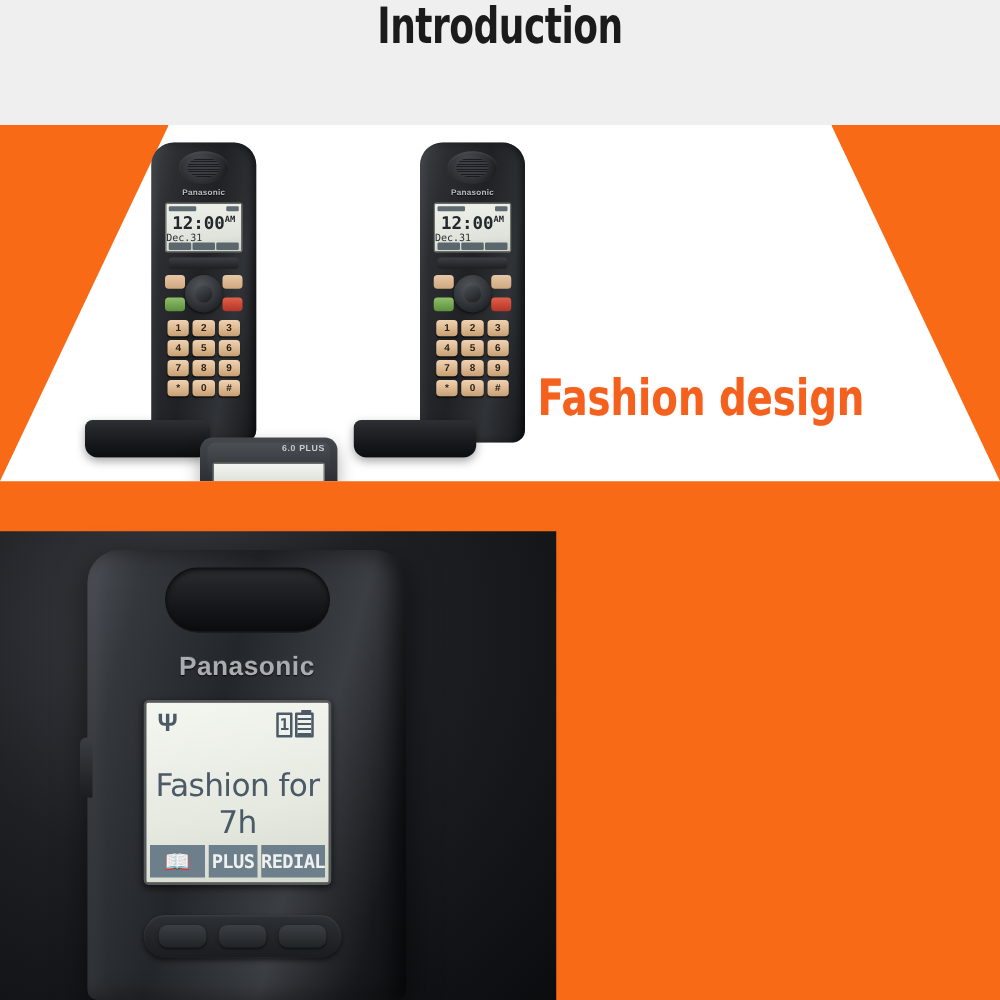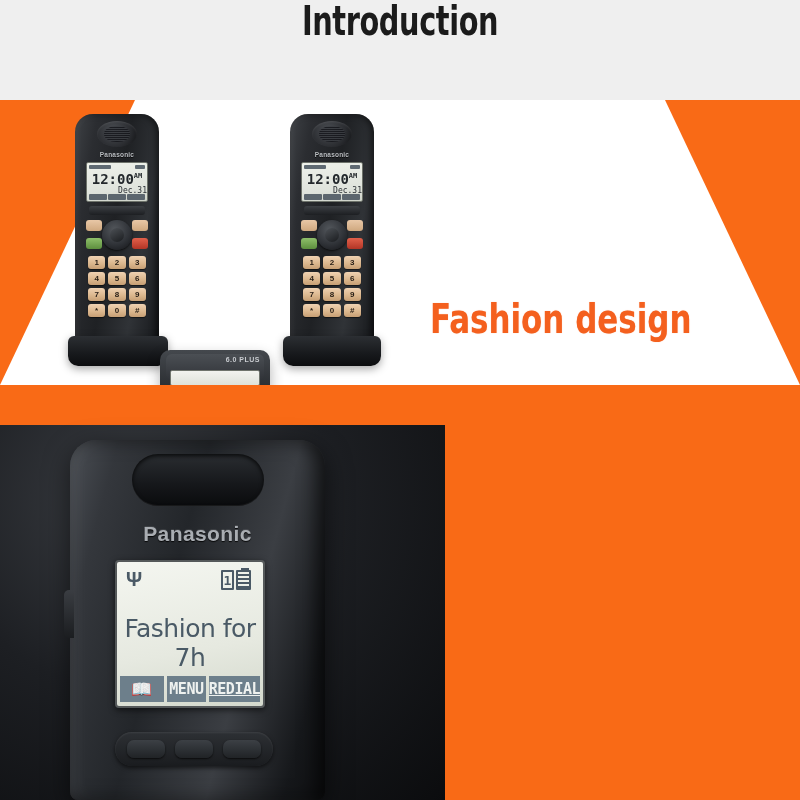--- a/index.html
+++ b/index.html
@@ -49,21 +49,21 @@
   .fashion-text {
     position:absolute; left:430px; top:196px;
     font-family:"Liberation Sans Narrow","DejaVu Sans Condensed","Liberation Sans",sans-serif;
     font-weight:bold; font-size:40px; color:#f4601e;
     letter-spacing:0px; white-space:nowrap;
     transform:scaleX(0.86); transform-origin:left top;
     text-shadow:0 0 1px rgba(244,96,30,0.4);
   }
 
   
-  .handset { position:absolute; }
+  .handset { position:absolute;margin-left:46px; }
   .hs-body {
     position:absolute; left:0; top:0; width:100%; height:100%;
     border-radius:18px 18px 10px 10px;
     background:linear-gradient(100deg,#3e4145 0%,#2b2d31 18%,#1f2124 46%,#303337 72%,#15171a 100%);
     box-shadow:inset -3px 0 6px rgba(0,0,0,0.55), inset 3px 0 5px rgba(255,255,255,0.06);
   }
   .hs-speaker {
     position:absolute; left:50%; transform:translateX(-50%);
     border-radius:50%;
     background:radial-gradient(circle at 40% 35%, #4a4d52 0%, #2a2c30 60%, #0f1012 100%);
@@ -95,21 +95,21 @@
   .lcd-chip {
     background:#5f6a72; height:4px; border-radius:1px;
   }
   .lcd-time {
     position:absolute; left:0; width:100%; text-align:center;
     font-family:"DejaVu Sans Mono","Liberation Mono",monospace;
     font-weight:bold; color:#23282c; line-height:1;
   }
   .lcd-time sup{ font-size:0.5em; vertical-align:super; }
   .lcd-date {
-    position:absolute; left:0; width:100%; text-align:right;
+    position:absolute; left:0; width:100%; text-align:left;
     font-family:"DejaVu Sans Mono","Liberation Mono",monospace;
     color:#2a2f33; line-height:1;
   }
   .lcd-soft {
     position:absolute; left:2px; right:2px; bottom:1px; height:6px;
     display:flex; gap:1px; align-items:center;
   }
   .lcd-soft i{ flex:1; height:6px; background:#5c666e; border-radius:1px; display:block; }
 
   .nav-ring {
@@ -238,21 +238,21 @@
   }
   .plcd-soft {
     background:#6d7f8b; color:#eef1ef;
     font-family:"DejaVu Sans Mono","Liberation Mono",monospace;
     font-weight:bold; font-size:15px;
     display:flex; align-items:center; justify-content:center;
     letter-spacing:-0.5px;
   }
   .plcd-soft.pb { width:44px; font-size:17px; }
   .plcd-soft.menu { flex:1; }
-  .plcd-soft.redial { flex:1.08;text-decoration:underline; }
+  .plcd-soft.redial { flex:1.08; }
   .photo-keyrow {
     position:absolute; left:45px; top:292px; width:158px; height:34px;
     border-radius:17px;
     background:linear-gradient(180deg,#2d3034 0%,#1a1c1f 100%);
     box-shadow:inset 0 1px 2px rgba(255,255,255,0.08), 0 2px 4px rgba(0,0,0,0.6);
     display:flex; align-items:center; justify-content:space-around; padding:0 7px;
   }
   .photo-key {
     width:38px; height:18px; border-radius:7px;
     background:linear-gradient(180deg,#3c4045,#202326);
@@ -389,21 +389,21 @@
 
         <div class="photo-lcd">
           <div class="plcd-antenna">Ψ</div>
           <div class="plcd-batt">
             <div class="b1">1</div>
             <div class="b2"></div>
           </div>
           <div class="plcd-msg">Fashion for 7h</div>
           <div class="plcd-softbar">
             <div class="plcd-soft pb">📖</div>
-            <div class="plcd-soft menu">MENU</div>
+            <div class="plcd-soft menu">PLUS</div>
             <div class="plcd-soft redial">REDIAL</div>
           </div>
         </div>
 
         <div class="photo-keyrow">
           <div class="photo-key"></div>
           <div class="photo-key"></div>
           <div class="photo-key"></div>
         </div>
       </div>

